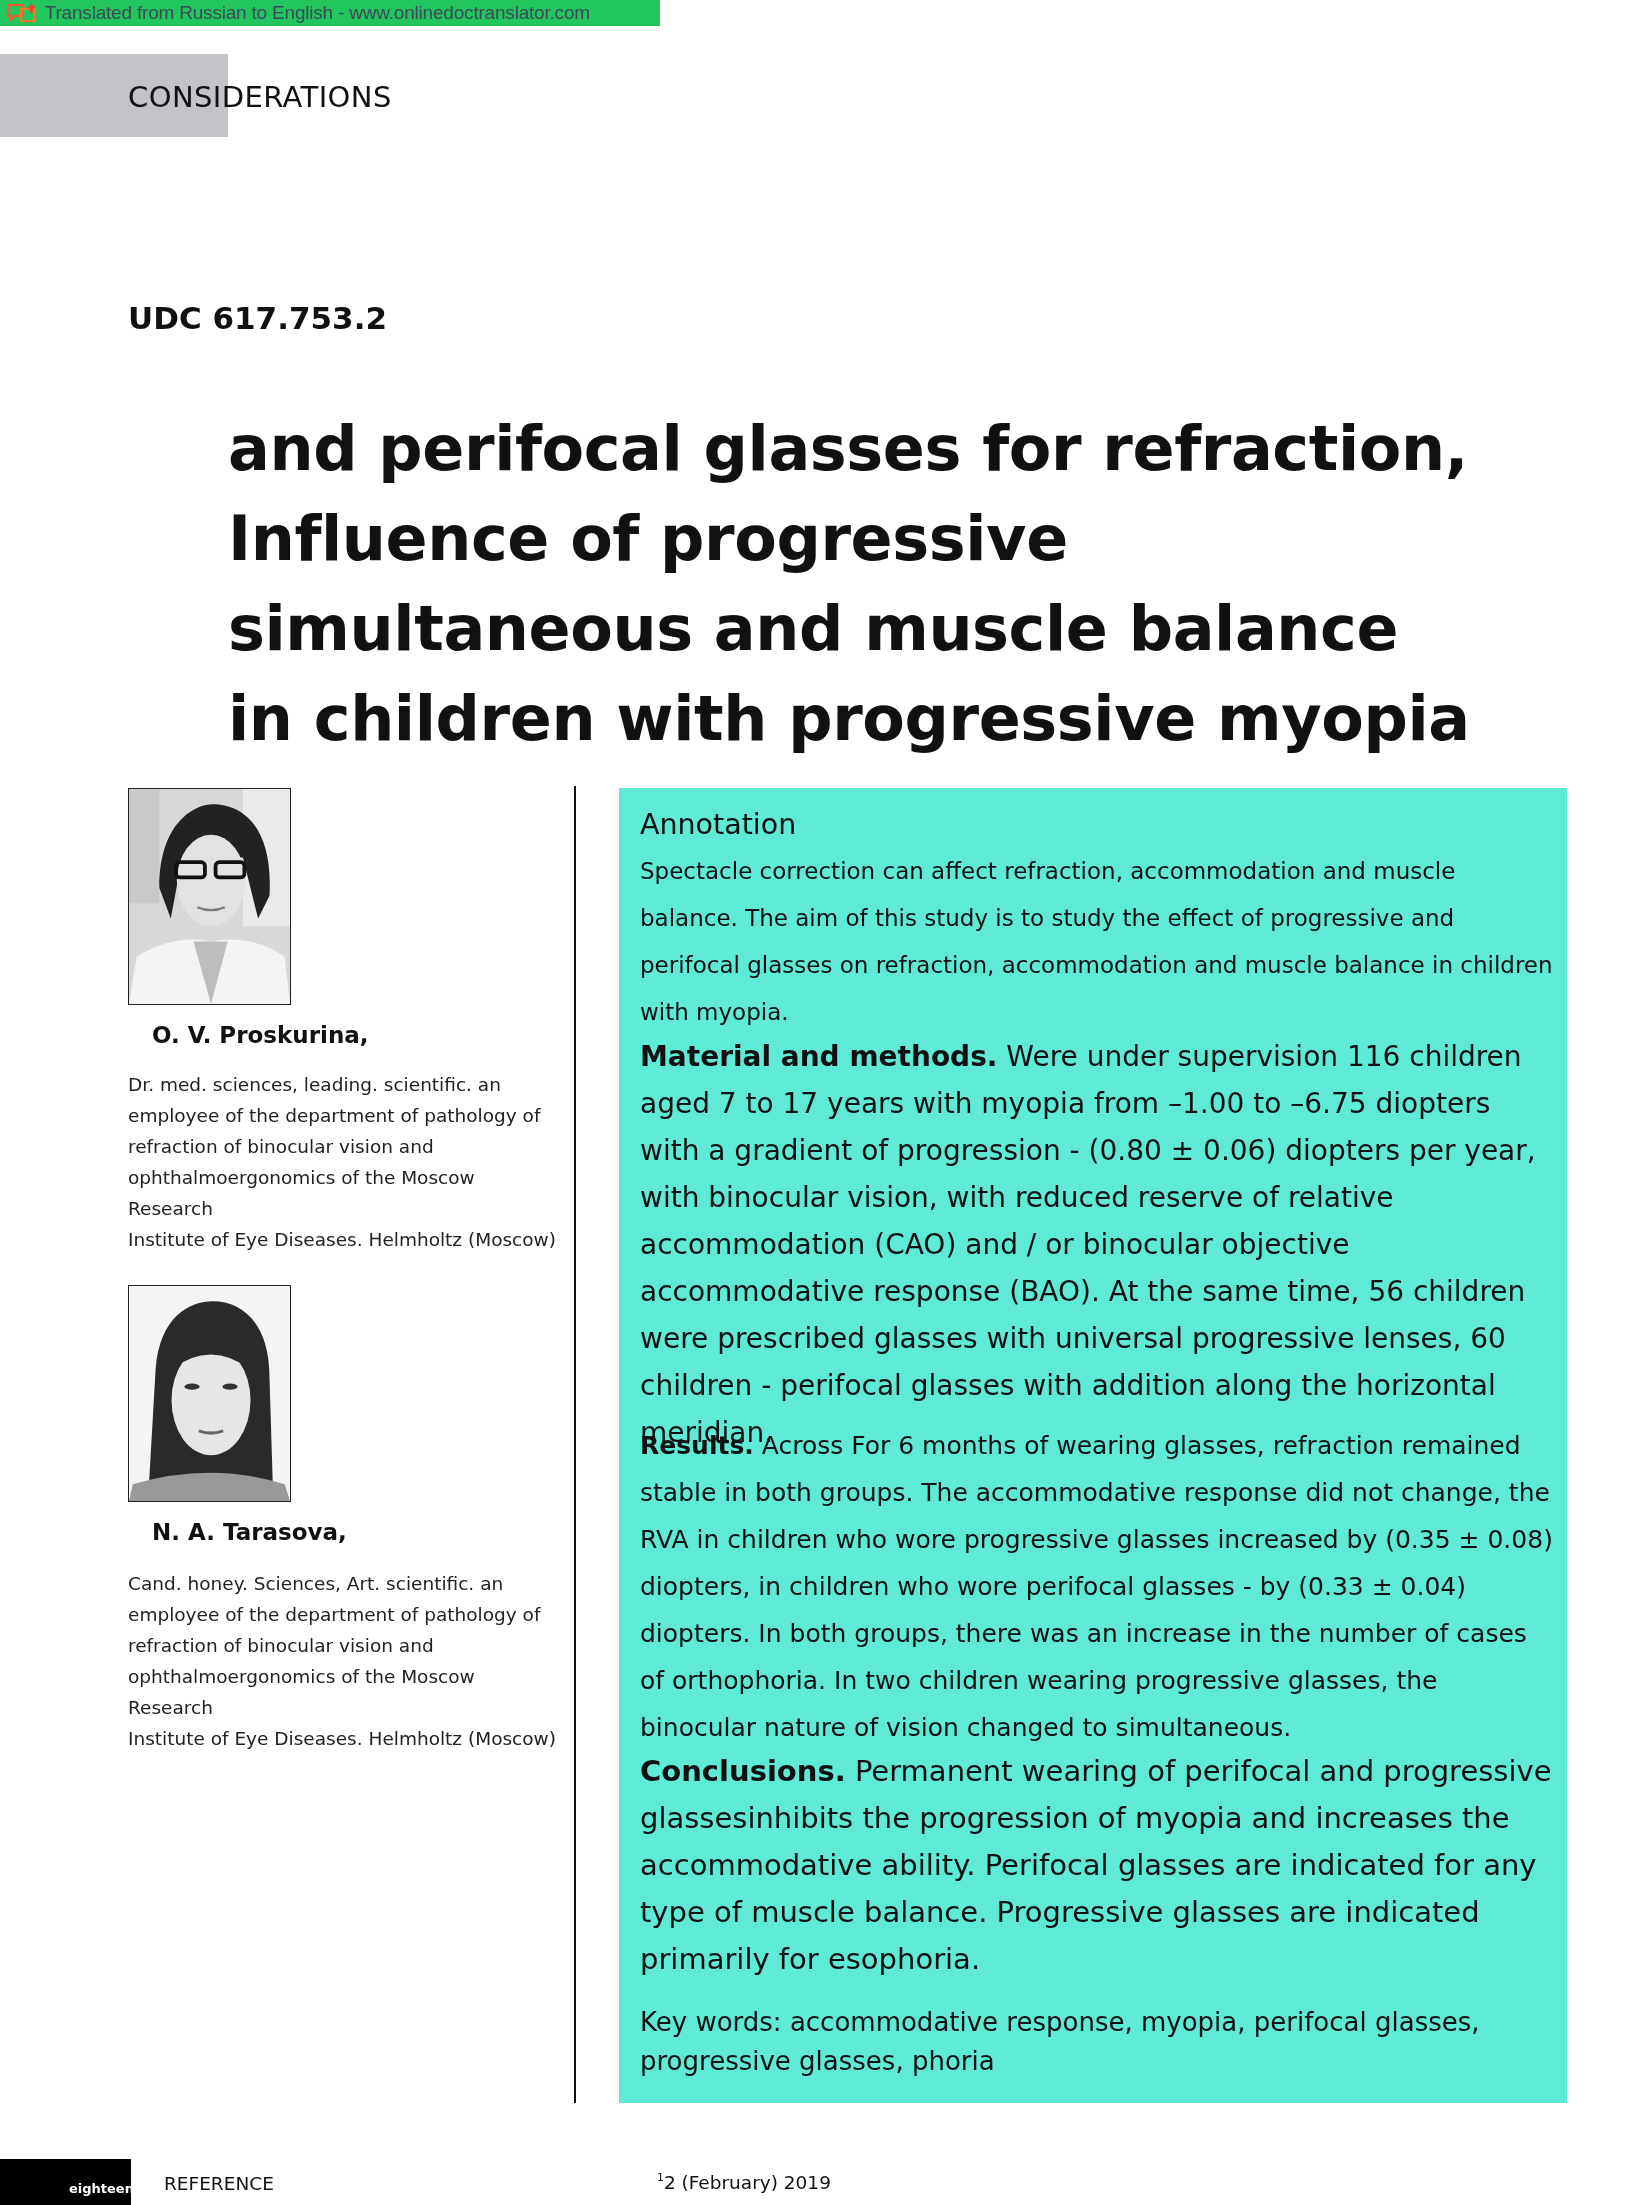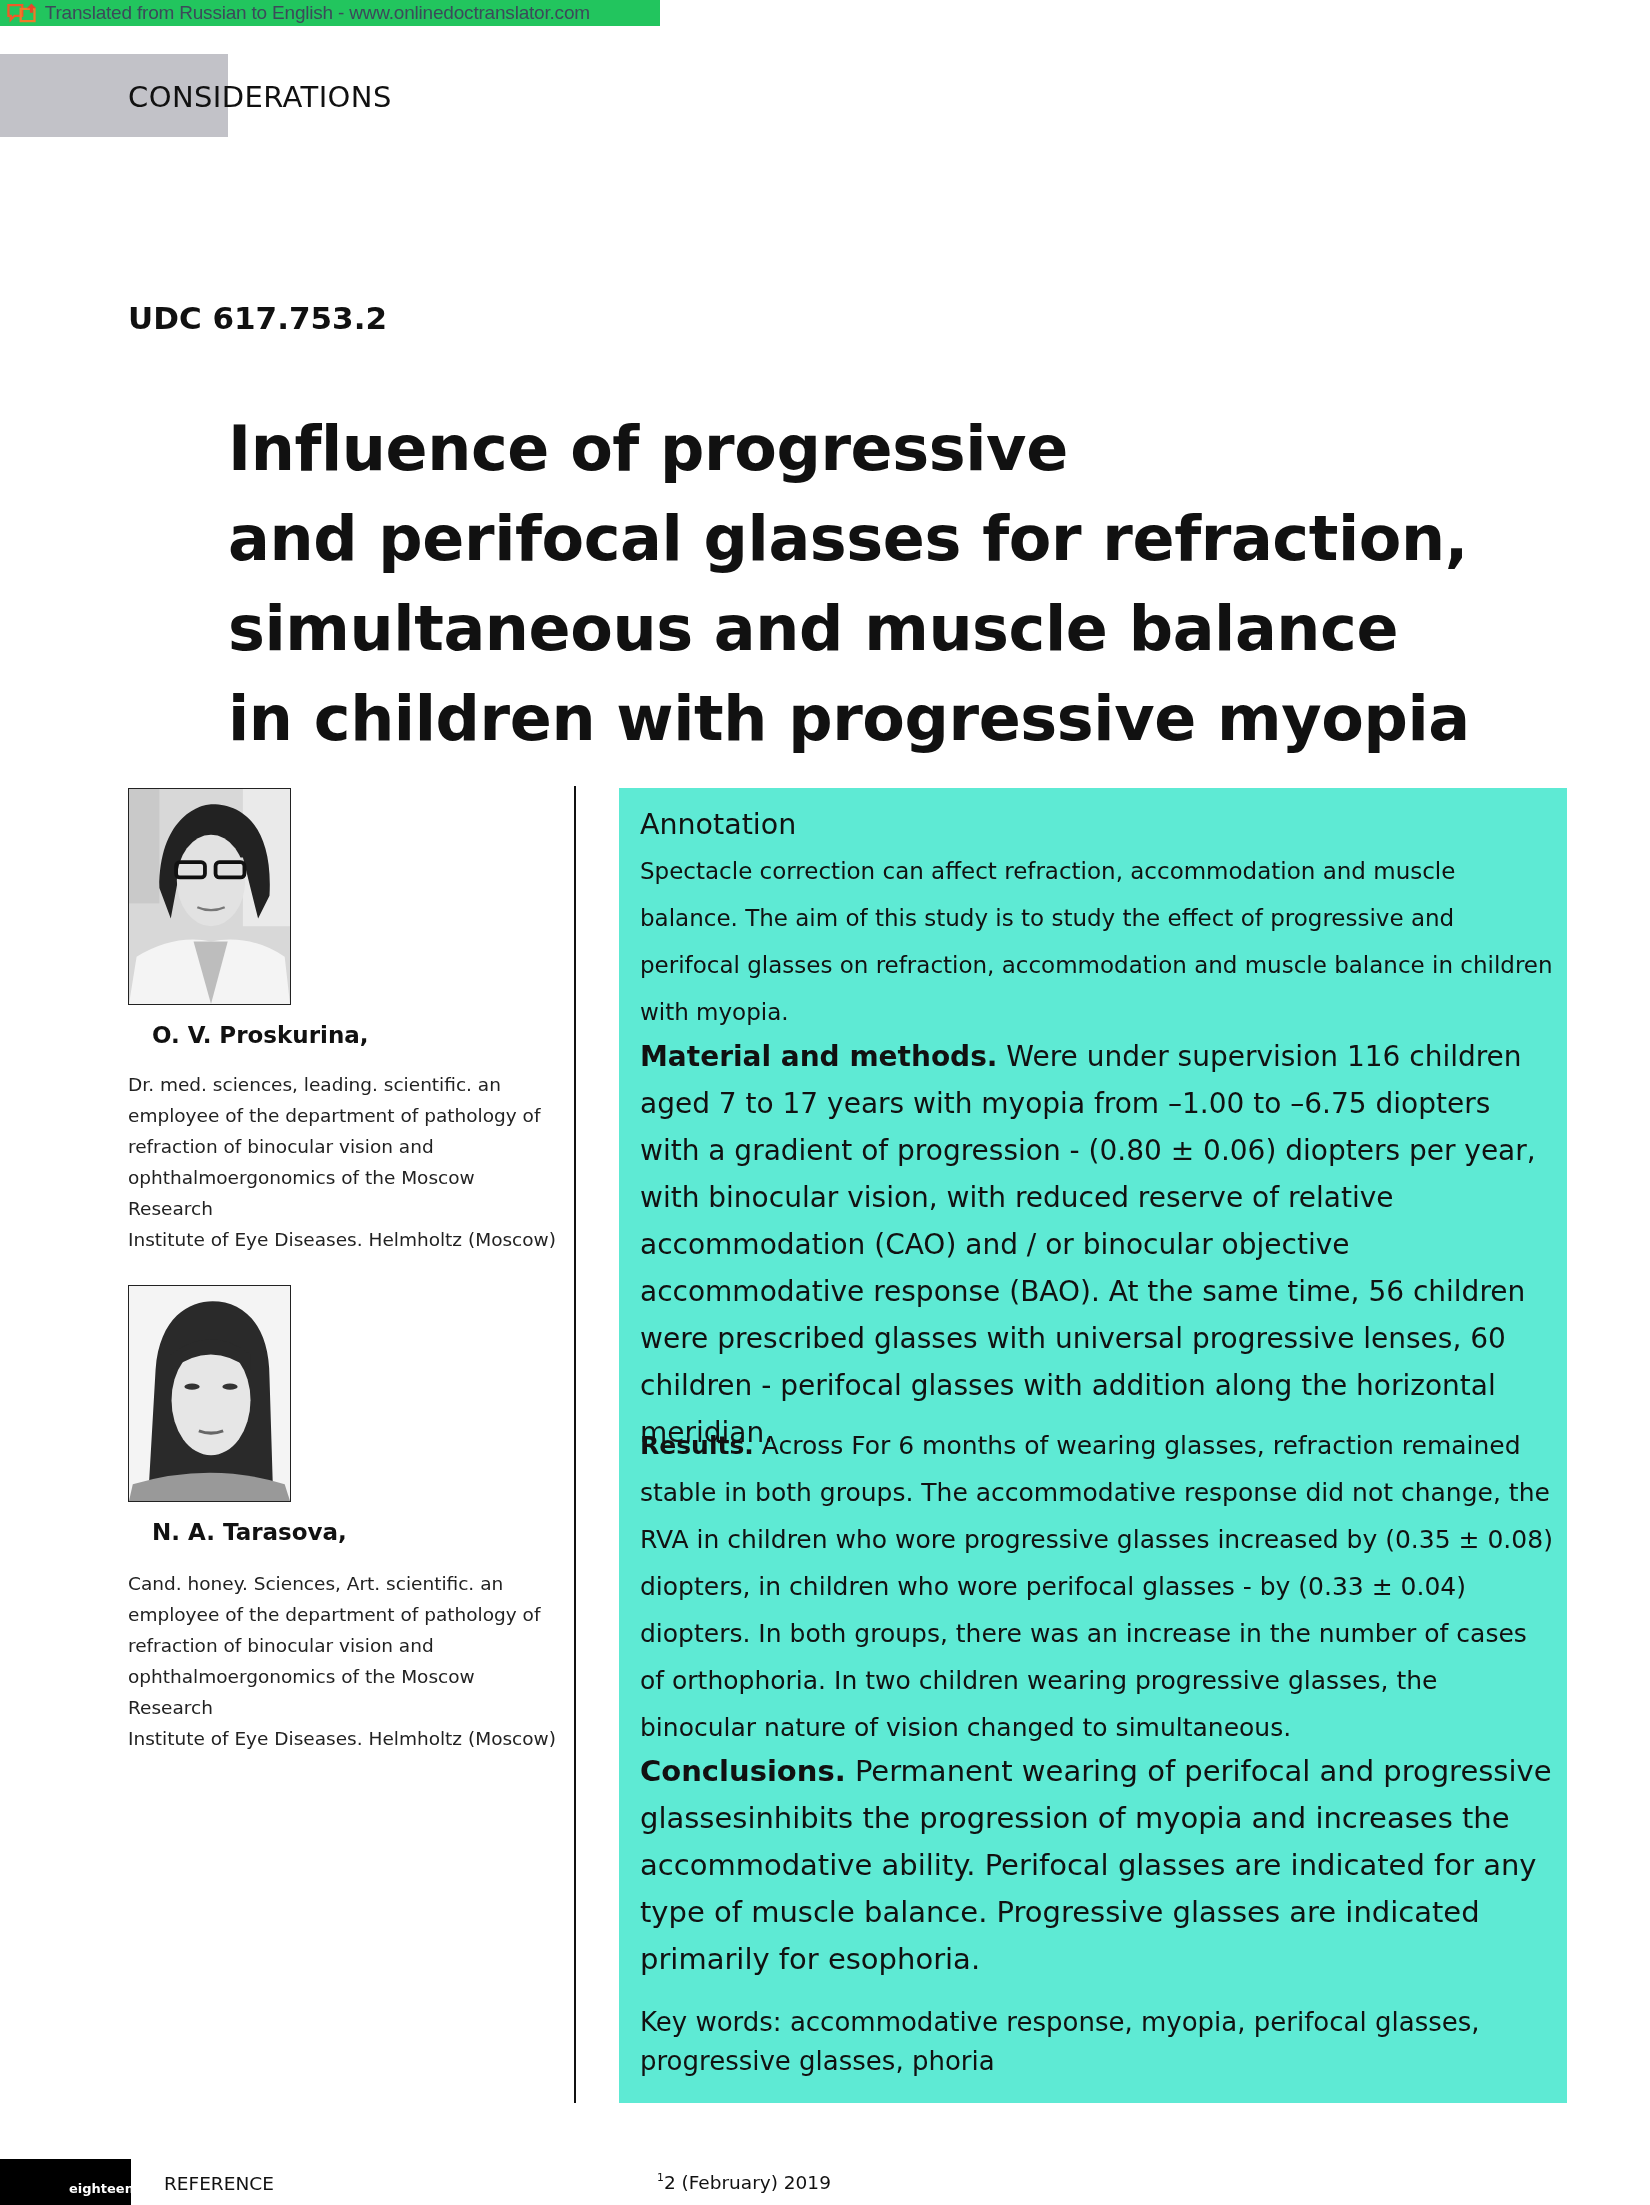--- a/index.html
+++ b/index.html
@@ -78,22 +78,22 @@
   </span>
   <span class="txt">Translated from Russian to English - www.onlinedoctranslator.com</span>
 </div>
 
 <div id="section-box" class="abs"></div>
 <div id="section-label" class="abs">CONSIDERATIONS</div>
 
 <div id="udc" class="abs">UDC 617.753.2</div>
 
 <h1 id="title" class="abs">
+  <span>and perifocal glasses for refraction,</span>
   <span>Influence of progressive</span>
-  <span>and perifocal glasses for refraction,</span>
   <span>simultaneous and muscle balance</span>
   <span>in children with progressive myopia</span>
 </h1>
 
 <div class="abs photo" style="left:128px; top:788px;">
   <svg viewBox="0 0 212 282" preserveAspectRatio="none">
     <rect width="212" height="282" fill="#d8d8d8"></rect>
     <rect x="150" y="0" width="62" height="180" fill="#eaeaea"></rect>
     <rect x="0" y="0" width="40" height="150" fill="#c9c9c9"></rect>
     <path d="M40 130 C40 40 90 20 110 20 C150 20 190 50 185 140 L170 170 L150 90 L70 90 L55 170 Z" fill="#222"></path>

